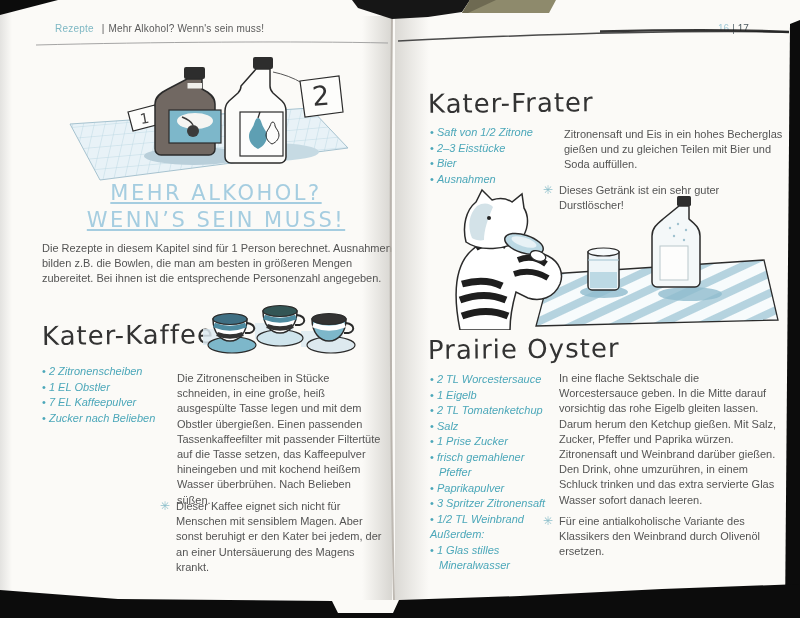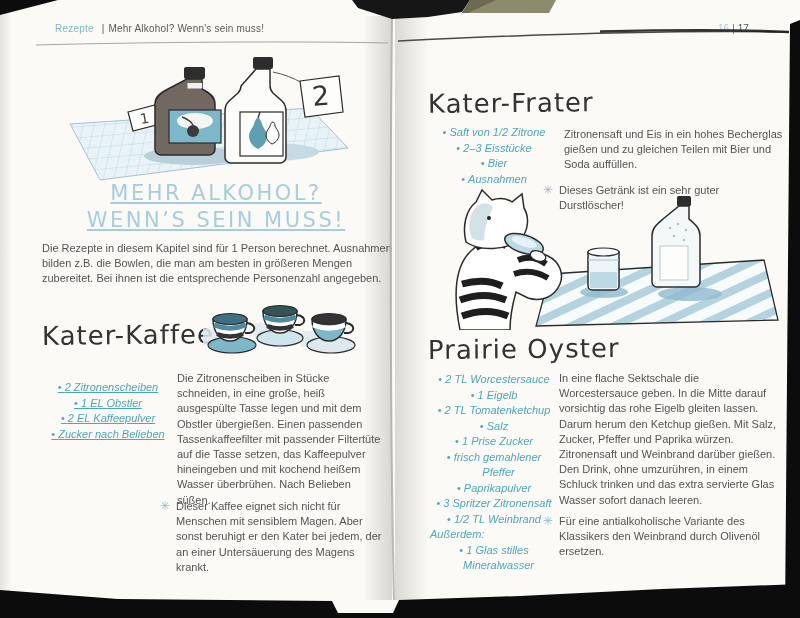--- a/index.html
+++ b/index.html
@@ -18,21 +18,21 @@
   .chapter-title{width:352px;text-align:center;font-size:21px;font-weight:500;letter-spacing:2.5px;
                  color:#a5cde0;text-transform:uppercase;font-family:"DejaVu Sans",sans-serif;text-decoration:underline;}
   
   .body-text{font-size:11px;line-height:15.2px;color:#545454;}
   .intro{width:352px;}
   
   .recipe-title{font-size:26px;font-weight:400;color:#333;letter-spacing:1px;
                 font-family:"DejaVu Sans",cursive;transform:rotate(-.6deg);white-space:nowrap;}
   
   ul.ingredients{margin:0;padding:0;list-style:none;font-size:11px;line-height:15.5px;
-                 font-style:italic;color:#4ba7b9;text-align:center;}
+                 font-style:italic;color:#4ba7b9;}
   ul.ingredients li{padding-left:9px;text-indent:-9px;}
   ul.ingredients li::before{content:"• ";font-style:normal;}
   .extra-label{font-size:11px;line-height:15.5px;font-style:italic;color:#4ba7b9;}
   
   .tip{display:flex;align-items:flex-start;}
   .tip .star{color:#8fc0cc;font-size:12px;line-height:14px;margin-right:6px;flex:none;}
   .tip p{margin:0;}
   p{margin:0;}
   svg{display:block;}
   .overlay{position:absolute;left:0;top:0;pointer-events:none;}
@@ -116,24 +116,24 @@
       </g>
       <g transform="translate(126,38)">
         <ellipse cx="2" cy="8" rx="24" ry="8" fill="#dde9ef" stroke="#2b2b2b" stroke-width="1.2"></ellipse>
         <path d="M-17,-18 C-17,-4 -9,4 0,4 C9,4 17,-4 17,-18 Z" fill="#7db7ca" stroke="#2b2b2b" stroke-width="1.5"></path>
         <path d="M-16,-12 C-6,-8 6,-8 16,-12" stroke="#fff" stroke-width="5" fill="none"></path>
         <ellipse cx="0" cy="-18" rx="17" ry="5.5" fill="#333" stroke="#2b2b2b" stroke-width="1.2"></ellipse>
         <path d="M17,-14 C27,-13 27,-3 15,-4" fill="none" stroke="#2b2b2b" stroke-width="2"></path>
       </g>
     </svg>
 
-    <ul class="ingredients abs" style="left:42px;top:380px;width:132px;text-decoration:underline;">
+    <ul class="ingredients abs" style="left:42px;top:364px;width:132px;">
         <li>2 Zitronenscheiben</li>
         <li>1 EL Obstler</li>
-        <li>2 EL Kaffeepulver</li>
+        <li>7 EL Kaffeepulver</li>
         <li>Zucker nach Belieben</li>
       </ul>
 
     <p class="body-text abs" style="left:177px;top:371px;width:208px;">Die Zitronenscheiben in Stücke schneiden, in eine große, heiß ausgespülte Tasse legen und mit dem Obstler übergießen. Einen passenden Tassenkaffeefilter mit passender Filtertüte auf die Tasse setzen, das Kaffeepulver hineingeben und mit kochend heißem Wasser überbrühen. Nach Belieben süßen.</p>
 
     <div class="tip abs" style="left:160px;top:499px;width:228px;">
       <span class="star">✳</span>
       <p class="body-text">Dieser Kaffee eignet sich nicht für Menschen mit sensiblem Magen. Aber sonst beruhigt er den Kater bei jedem, der an einer Untersäuerung des Magens krankt.</p>
     </div>
   </div>

